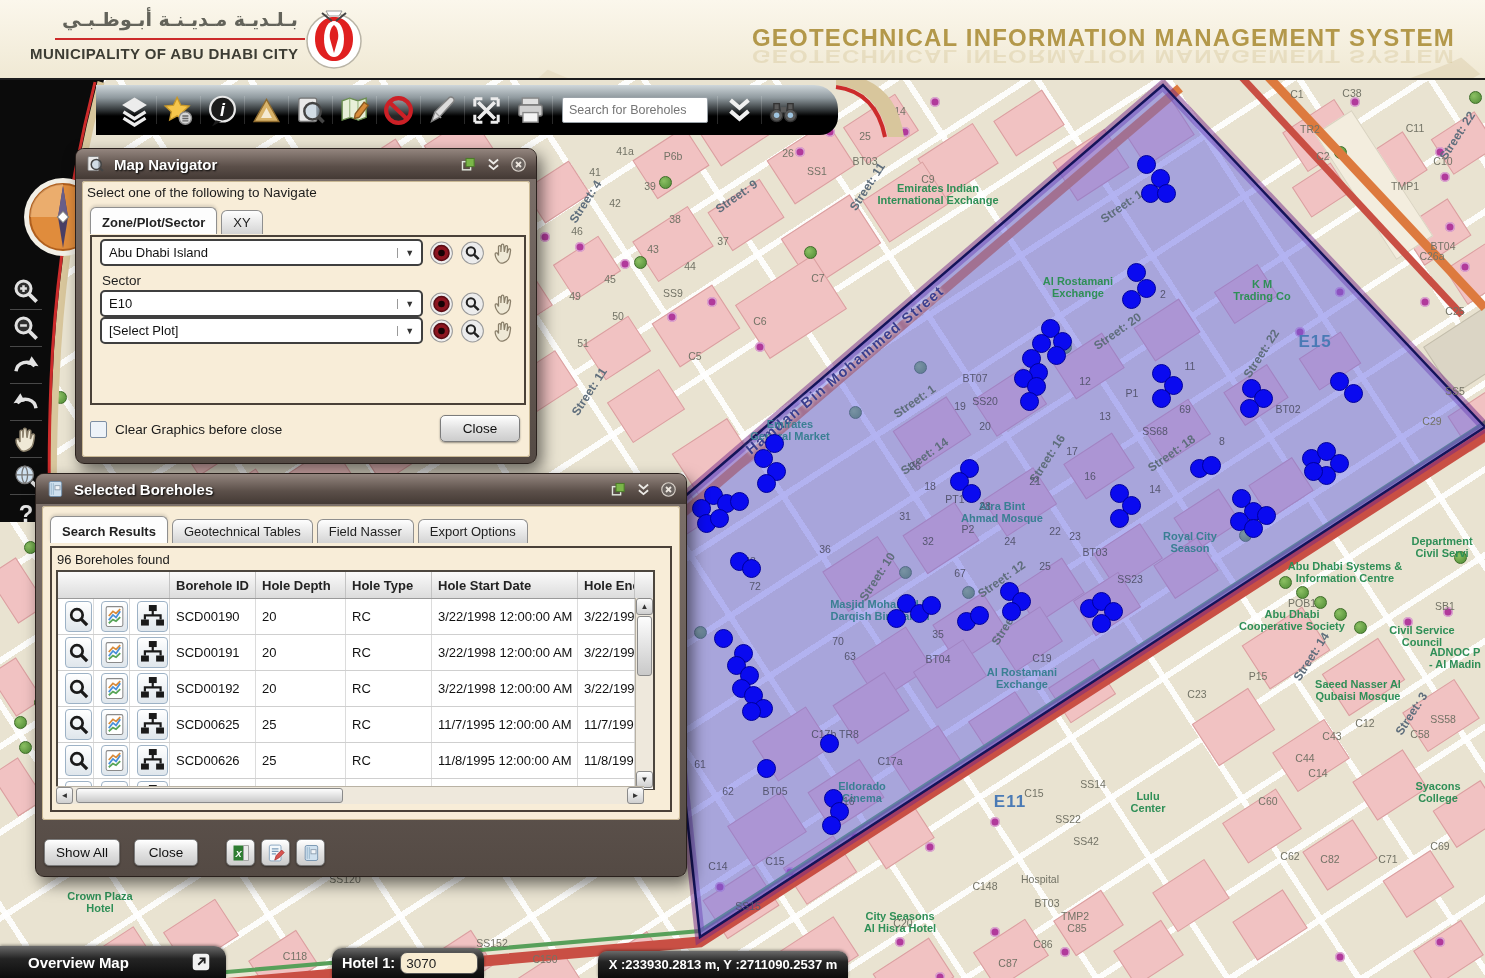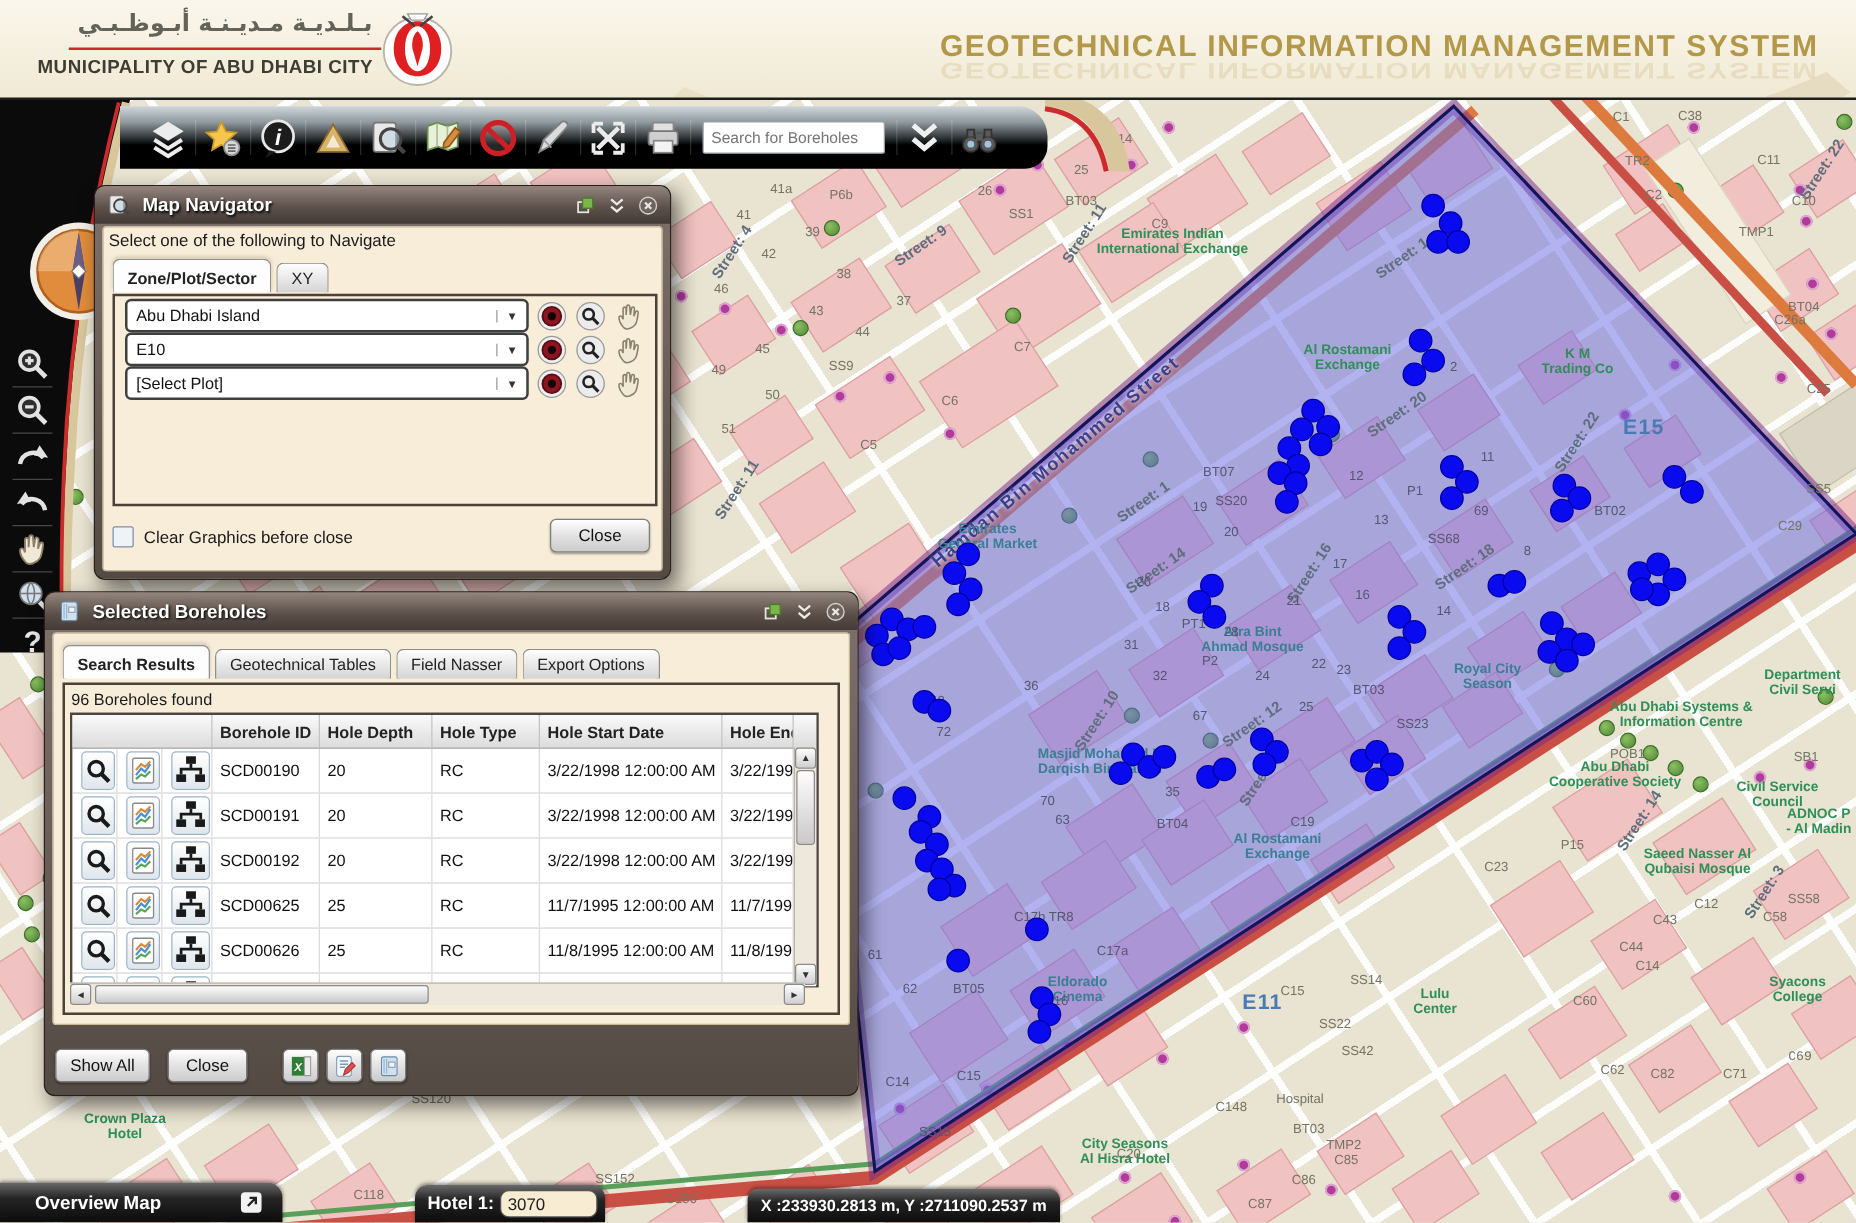--- a/index.html
+++ b/index.html
@@ -435,21 +435,21 @@
         <div class="mlbl k-pn" style="left: 1047px; top: 824px; transform: translate(-50%, -50%) rotate(0deg);">BT03</div>
         <div class="mlbl k-pn" style="left: 1075px; top: 837px; transform: translate(-50%, -50%) rotate(0deg);">TMP2</div>
         <div class="mlbl k-pn" style="left: 1077px; top: 849px; transform: translate(-50%, -50%) rotate(0deg);">C85</div>
         <div class="mlbl k-pn" style="left: 1043px; top: 865px; transform: translate(-50%, -50%) rotate(0deg);">C86</div>
         <div class="mlbl k-pn" style="left: 1008px; top: 884px; transform: translate(-50%, -50%) rotate(0deg);">C87</div>
         <div class="mlbl k-pn" style="left: 903px; top: 844px; transform: translate(-50%, -50%) rotate(0deg);">C20</div>
         <div class="mlbl k-pn" style="left: 1268px; top: 722px; transform: translate(-50%, -50%) rotate(0deg);">C60</div>
         <div class="mlbl k-pn" style="left: 1290px; top: 777px; transform: translate(-50%, -50%) rotate(0deg);">C62</div>
         <div class="mlbl k-pn" style="left: 1330px; top: 780px; transform: translate(-50%, -50%) rotate(0deg);">C82</div>
         <div class="mlbl k-pn" style="left: 1388px; top: 780px; transform: translate(-50%, -50%) rotate(0deg);">C71</div>
-        <div class="mlbl k-pn" style="left: 1440px; top: 767px; transform: translate(-50%, -50%) rotate(0deg); font-family: Liberation Mono, monospace;">C69</div>
+        <div class="mlbl k-pn" style="left: 1440px; top: 767px; transform: translate(-50%, -50%) rotate(0deg);">C69</div>
         <div class="mlbl k-pn" style="left: 545px; top: 880px; transform: translate(-50%, -50%) rotate(0deg);">C150</div>
         <div class="mlbl k-pn" style="left: 295px; top: 877px; transform: translate(-50%, -50%) rotate(0deg);">C118</div>
         <div class="mlbl k-pn" style="left: 492px; top: 864px; transform: translate(-50%, -50%) rotate(0deg);">SS152</div>
         <div class="mlbl k-pn" style="left: 345px; top: 800px; transform: translate(-50%, -50%) rotate(0deg);">SS120</div>
         <div class="mlbl k-pn" style="left: 985px; top: 807px; transform: translate(-50%, -50%) rotate(0deg);">C148</div>
         <div class="mlbl k-pi" style="left: 960px; top: 327px; transform: translate(-50%, -50%) rotate(0deg);">19</div>
         <div class="mlbl k-pi" style="left: 985px; top: 347px; transform: translate(-50%, -50%) rotate(0deg);">20</div>
         <div class="mlbl k-pi" style="left: 915px; top: 387px; transform: translate(-50%, -50%) rotate(0deg);">26</div>
         <div class="mlbl k-pi" style="left: 985px; top: 427px; transform: translate(-50%, -50%) rotate(0deg);">28</div>
         <div class="mlbl k-pi" style="left: 930px; top: 407px; transform: translate(-50%, -50%) rotate(0deg);">18</div>
@@ -812,20 +812,21 @@
               <circle cx="10.5" cy="10.5" r="4" fill="none" stroke="#222" stroke-width="2"></circle>
               <path d="M13.5 13.5l4.5 4.5" stroke="#222" stroke-width="2.4"></path>
             </svg>
           </span>
           <span class="rbtn">
             <svg viewBox="0 0 24 24" style="width:100%;height:100%;display:block">
               <path d="M8 21c-2-2-4-5.5-4-8 0-1.4 1.8-1.7 2.4-.4l.8 1.7V6.2c0-1.6 2.2-1.6 2.3 0V11l.5-6.5c.1-1.6 2.3-1.5 2.3.1L12.8 11l.9-5.2c.3-1.5 2.3-1.2 2.2.4L15.5 12l1.2-3.2c.5-1.4 2.3-.9 2.1.6-.3 2.6-.8 6.6-2 8.6-1.6 2.6-6.6 5-8.8 3z" fill="#efe9d6" stroke="#8a7f6a" stroke-width="1.2"></path>
             </svg>
           </span>
         </div>
+        <div class="fld-label">Sector</div>
         <div class="fld-row">
           <div class="sel">
             <span>E10</span>
             <span class="arr">▼</span>
           </div>
           <span class="rbtn">
             <svg viewBox="0 0 24 24" style="width:100%;height:100%;display:block">
               <circle cx="12" cy="12" r="10.5" fill="#efefef" stroke="#9a9a9a"></circle>
               <circle cx="12" cy="12" r="7.2" fill="#8c1520" stroke="#5a0d14" stroke-width="1.5"></circle>
               <circle cx="12" cy="12" r="3.2" fill="#160305"></circle>

